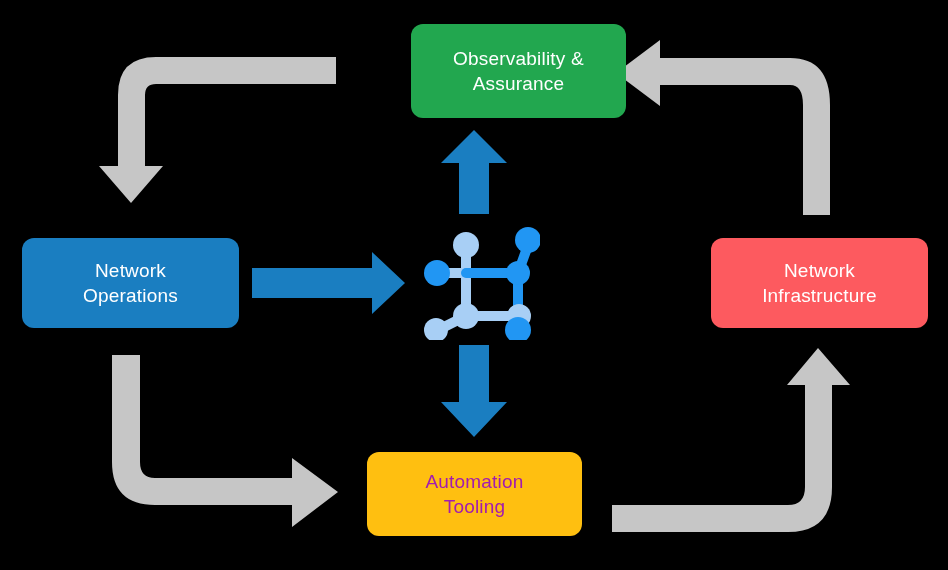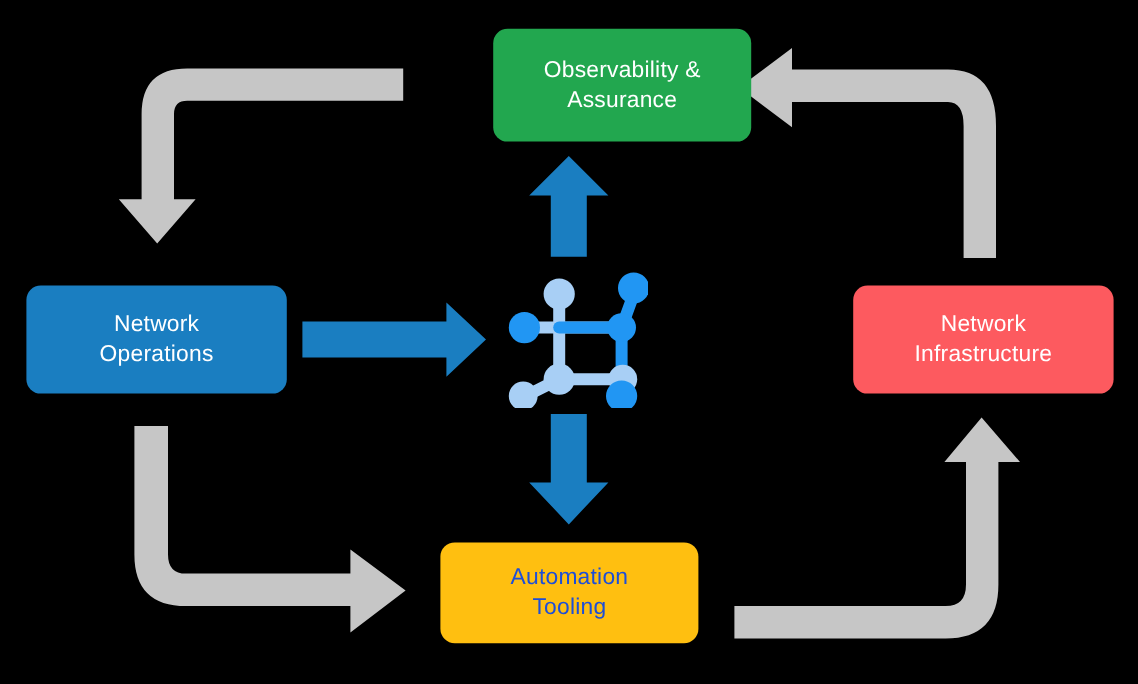--- a/index.html
+++ b/index.html
@@ -150,18 +150,18 @@
   <div class="node-box" id="box-operations" style="background: rgb(26, 126, 193); color: rgb(255, 255, 255);">
     <span class="node-label">Network
 Operations</span>
   </div>
 
   <div class="node-box" id="box-infrastructure" style="background: rgb(253, 90, 95); color: rgb(255, 255, 255);">
     <span class="node-label">Network
 Infrastructure</span>
   </div>
 
-  <div class="node-box" id="box-automation" style="background: rgb(255, 191, 16); color: #1d4ed8;">
+  <div class="node-box" id="box-automation" style="background: rgb(255, 191, 16); color: #a21caf;">
     <span class="node-label">Automation
 Tooling</span>
   </div>
 
 </div>
 
 </body></html>

